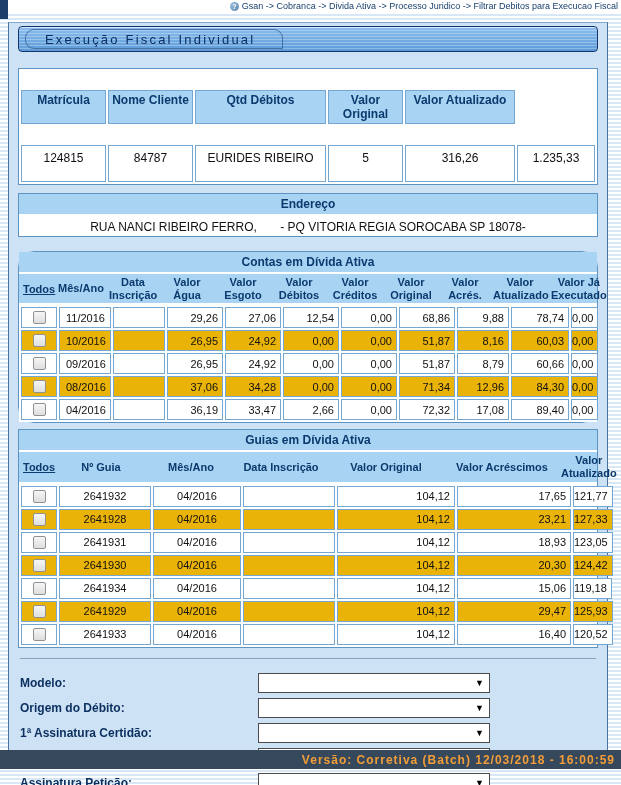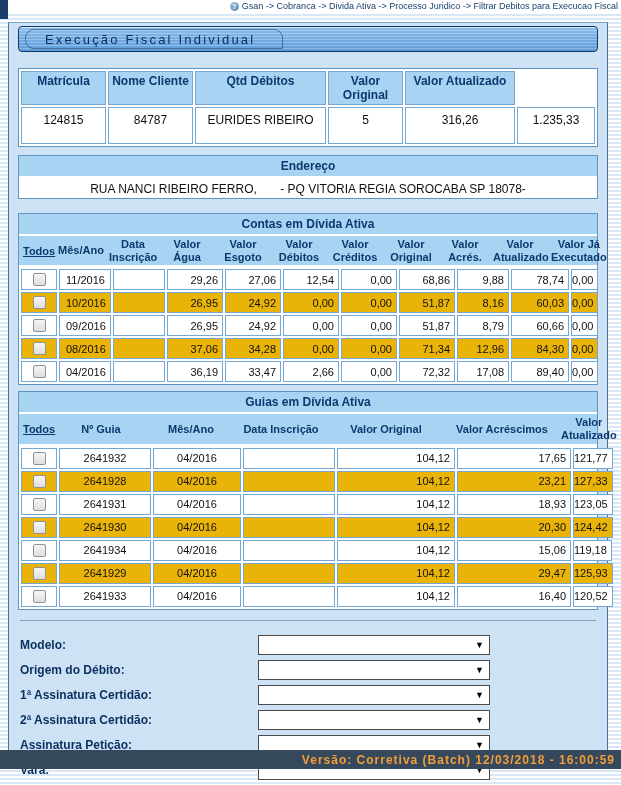--- a/index.html
+++ b/index.html
@@ -46,21 +46,21 @@
   .cell.txt{justify-content:flex-start;padding-left:6px;}
   .cell.ctr{justify-content:center;}
   .cb-cell{justify-content:center;}
   .checkbox{width:13px;height:13px;border:1px solid #919191;border-radius:2px;
     background:linear-gradient(180deg,#f6f6f6,#dedede);box-sizing:border-box;}
 
   .c-grid{grid-template-columns:36px 52px 52px 56px 56px 56px 56px 56px 52px 58px 1fr;}
   .g-grid{grid-template-columns:36px 92px 88px 92px 118px 114px 1fr;}
 
   
-  .sum-grid{display:grid;grid-template-columns:85px 85px 131px 75px 110px 1fr;gap:2px;background:#fff;padding:2px;}
+  .sum-grid{display:grid;grid-template-columns:85px 85px 131px 75px 110px 1fr;gap:2px;background:#fff;padding:2px;margin-top:19px;}
   .sum-grid .hc{background:#a9d3f3;border:1px solid #74a7d2;color:#0a3a6e;font-weight:bold;font-size:12px;
     text-align:center;padding:2px 0;}
   .sum-grid .vc{background:#fff;border:1px solid #74a7d2;font-size:12px;color:#111;text-align:center;
     min-height:30px;display:flex;align-items:flex-start;justify-content:center;padding-top:5px;}
   .addr-row{background:#ffffff;border-top:2px solid #fff;font-size:12px;color:#111;text-align:center;
     padding:2px 0;white-space:pre;}
 
   .sep-line{border:0;border-top:1px solid #8aa0b5;margin:10px 2px 12px 2px;}
 
   
@@ -68,21 +68,21 @@
   .form-row label{width:238px;font-size:12px;font-weight:bold;color:#0a2f5e;}
   .sel{width:232px;height:20px;box-sizing:border-box;background:#fff;border:1px solid #4b4b4b;
     display:flex;align-items:center;justify-content:flex-end;padding-right:5px;cursor:pointer;}
   .sel .arr{font-size:9px;color:#000;}
 
   
   .footer-line{position:absolute;left:0;right:0;bottom:21px;border-top:1px solid #9aa7b4;}
   .footer{position:absolute;left:0;right:0;bottom:16px;height:19px;background:#36495c;
     display:flex;align-items:center;justify-content:flex-end;padding-right:6px;
     color:#f29d38;font-size:12px;font-weight:bold;letter-spacing:1px;}
-  .mt6{margin-top:6px;} .mt8{margin-top:8px;} .mt14{margin-top:14px;} .mt16{margin-top:16px;}
+  .mt6{margin-top:6px;} .mt8{margin-top:8px;} .mt14{margin-top:14px;border-radius:16px;} .mt16{margin-top:16px;}
 </style>
 </head>
 <body>
 
 <div class="corner-block"></div>
 
 <div class="crumb-bar">
   <span class="help-ic">?</span>
   <span>Gsan -&gt; Cobranca -&gt; Divida Ativa -&gt; Processo Juridico -&gt; Filtrar Debitos para Execucao Fiscal</span>
 </div>

